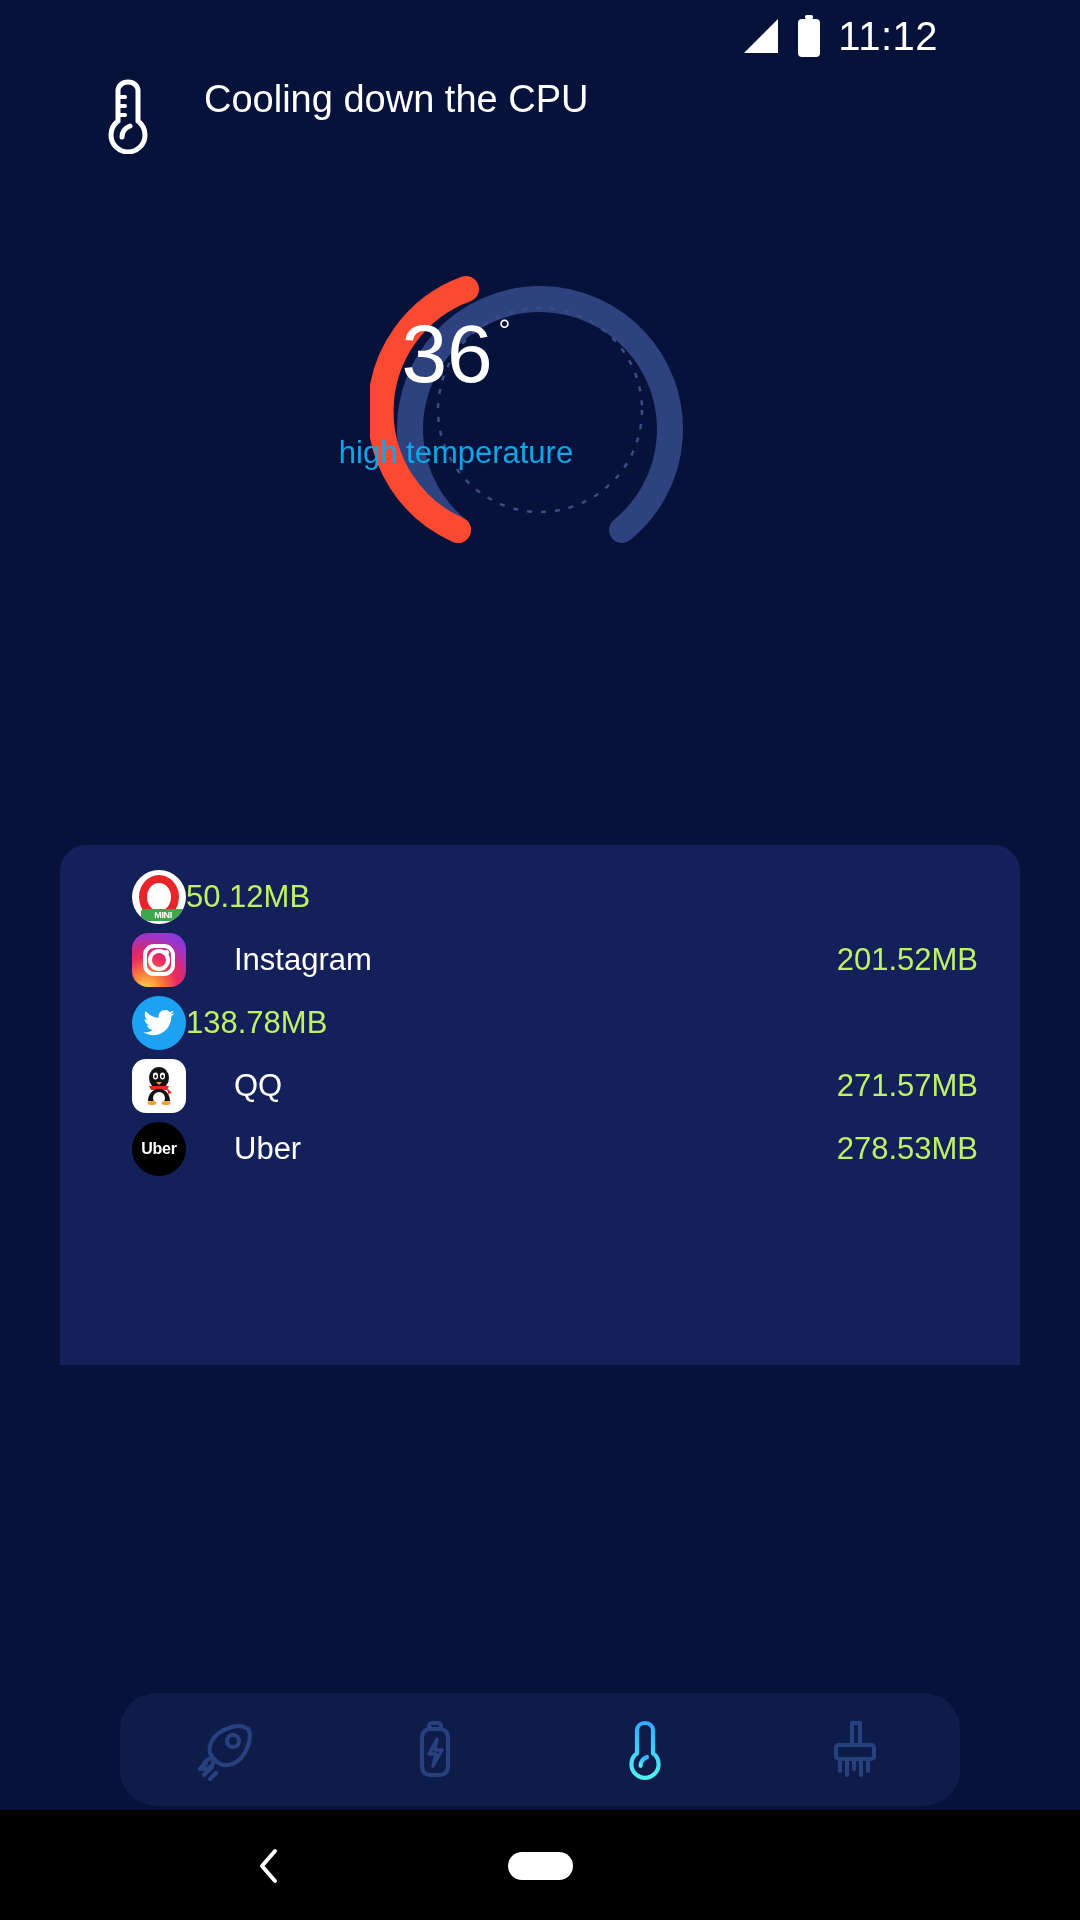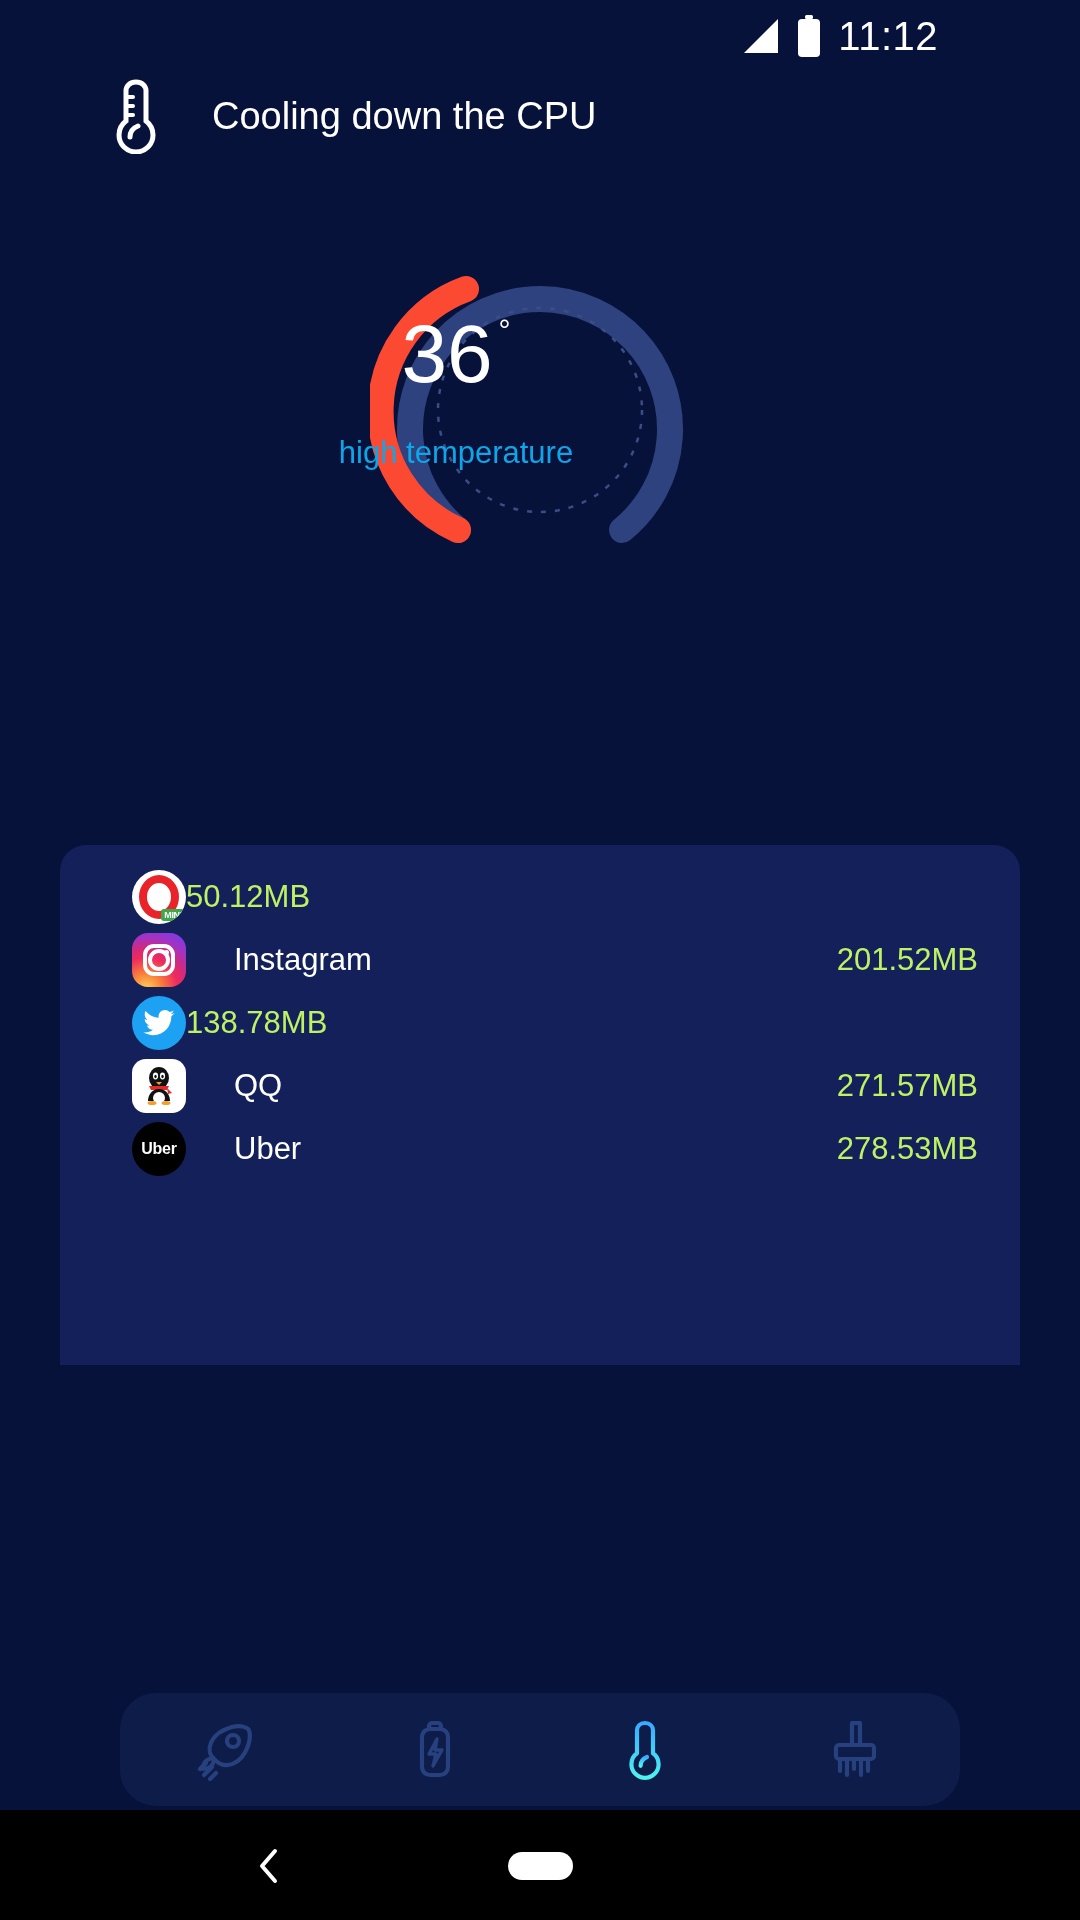--- a/index.html
+++ b/index.html
@@ -23,22 +23,22 @@
   }
   .sig-icon { width:40px; height:38px; }
   .batt-icon { width:26px; height:42px; }
   .clock {
     color:#ffffff; font-size:40px; letter-spacing:0.5px;
     font-family:"Liberation Sans", sans-serif;
   }
 
   
   .header {
-    position:absolute; top:78px; left:108px;
-    display:flex; align-items:center; gap:48px;
+    position:absolute; top:78px; left:100px;
+    display:flex; gap:48px;
   }
   .header-icon { width:56px; height:76px; display:block; }
   .header-title { color:#ffffff; font-size:38px; }
 
   
   .gauge-wrap {
     position:absolute; left:0; top:240px; width:1080px; height:320px;
   }
   .gauge-svg { position:absolute; left:50%; top:0; transform:translateX(-50%); }
   .gauge-center {
@@ -77,21 +77,21 @@
     border-radius:50%; background:#ffffff;
     display:flex; align-items:center; justify-content:center;
   }
   .ic-opera .ring {
     width:40px; height:44px; border-radius:50%;
     border:8px solid #e8242a; background:#ffffff;
   }
   .ic-opera .mini {
     position:absolute; right:1px; bottom:3px;
     background:#3fa64b; color:#fff; font-size:9px; font-weight:bold;
-    padding:1px 3px; border-radius:3px; letter-spacing:-0.3px;
+    padding:1px 13px; border-radius:3px; letter-spacing:-0.3px;
   }
   .ic-insta {
     border-radius:16px;
     background:radial-gradient(circle at 26% 104%, #fdd35c 0%, #f9843a 22%, #ee2a5e 46%, #d62976 58%, #a233c4 76%, #6d3ff0 100%);
     display:flex; align-items:center; justify-content:center;
   }
   .ic-insta .sq {
     width:32px; height:32px; border:4px solid #fff; border-radius:11px;
     position:relative; display:flex; align-items:center; justify-content:center;
   }

